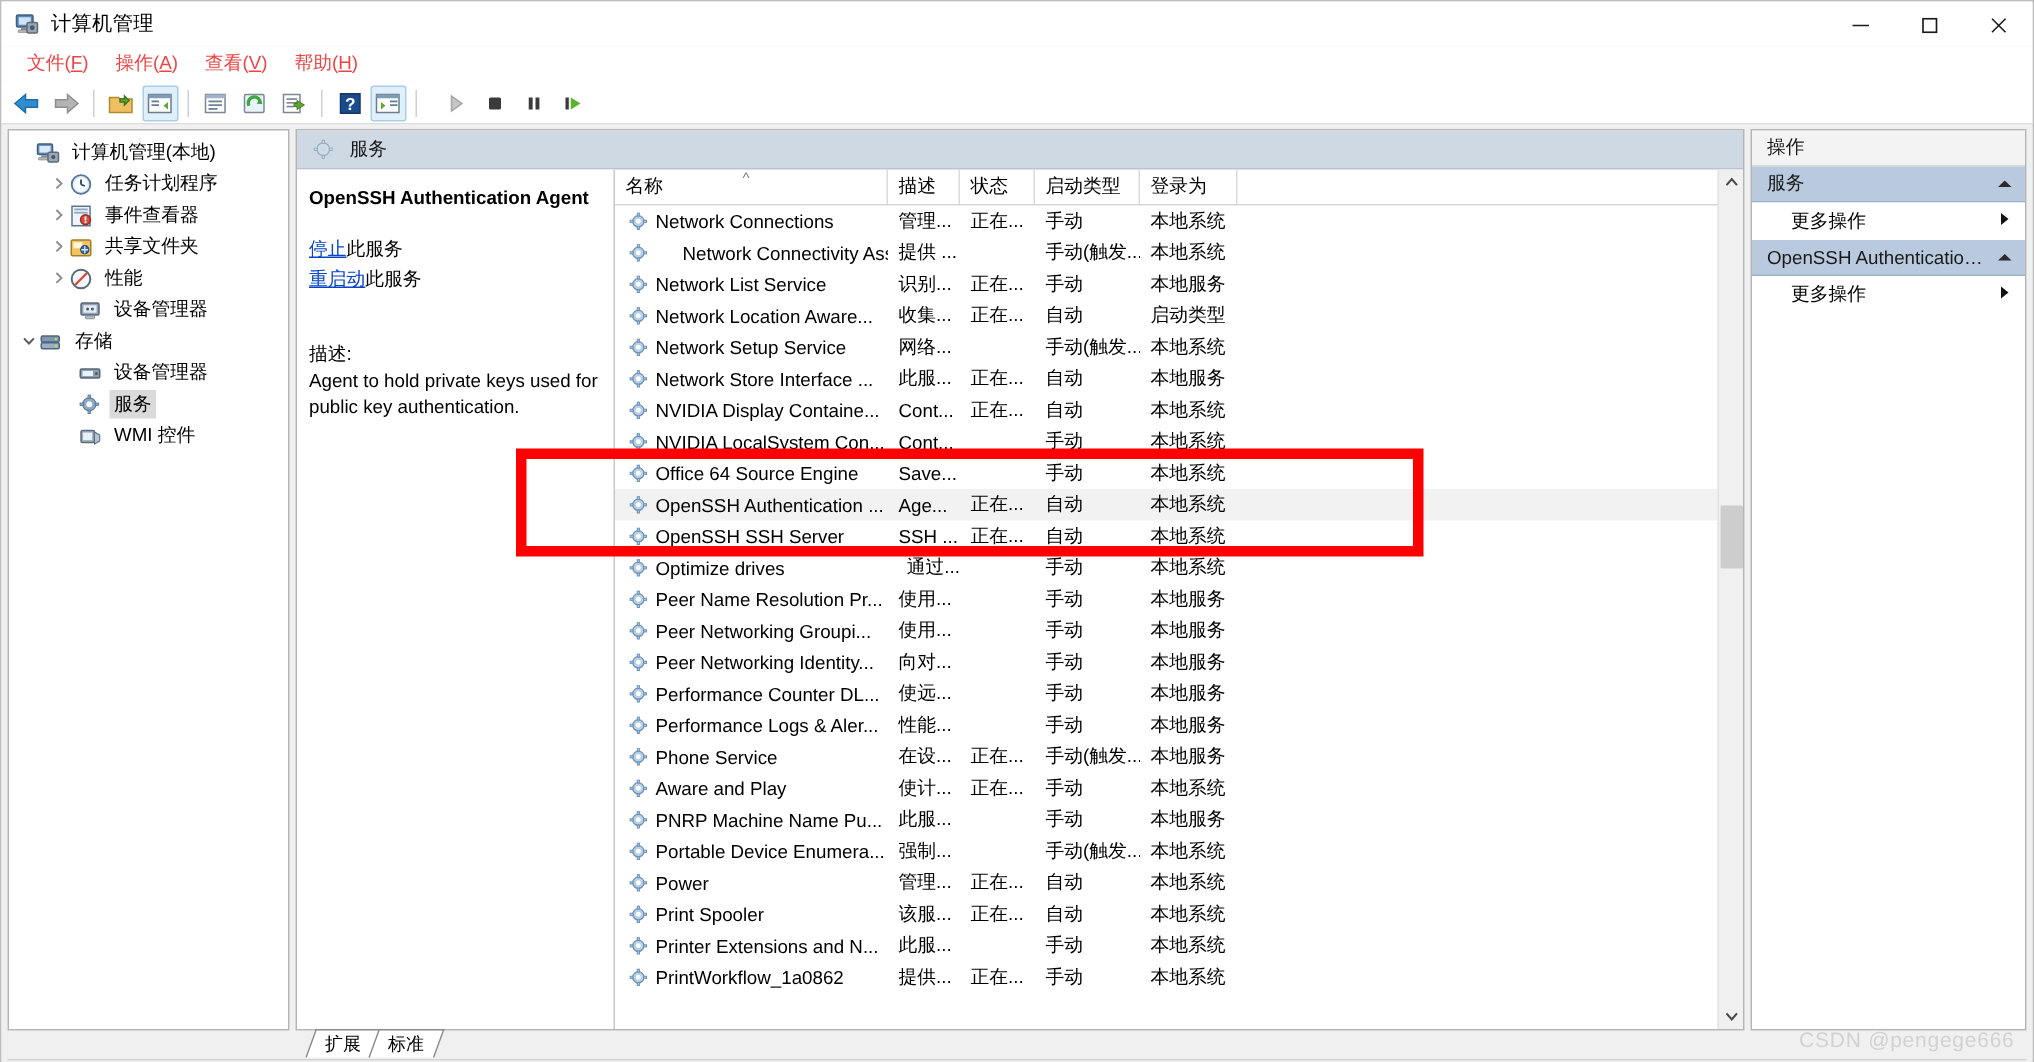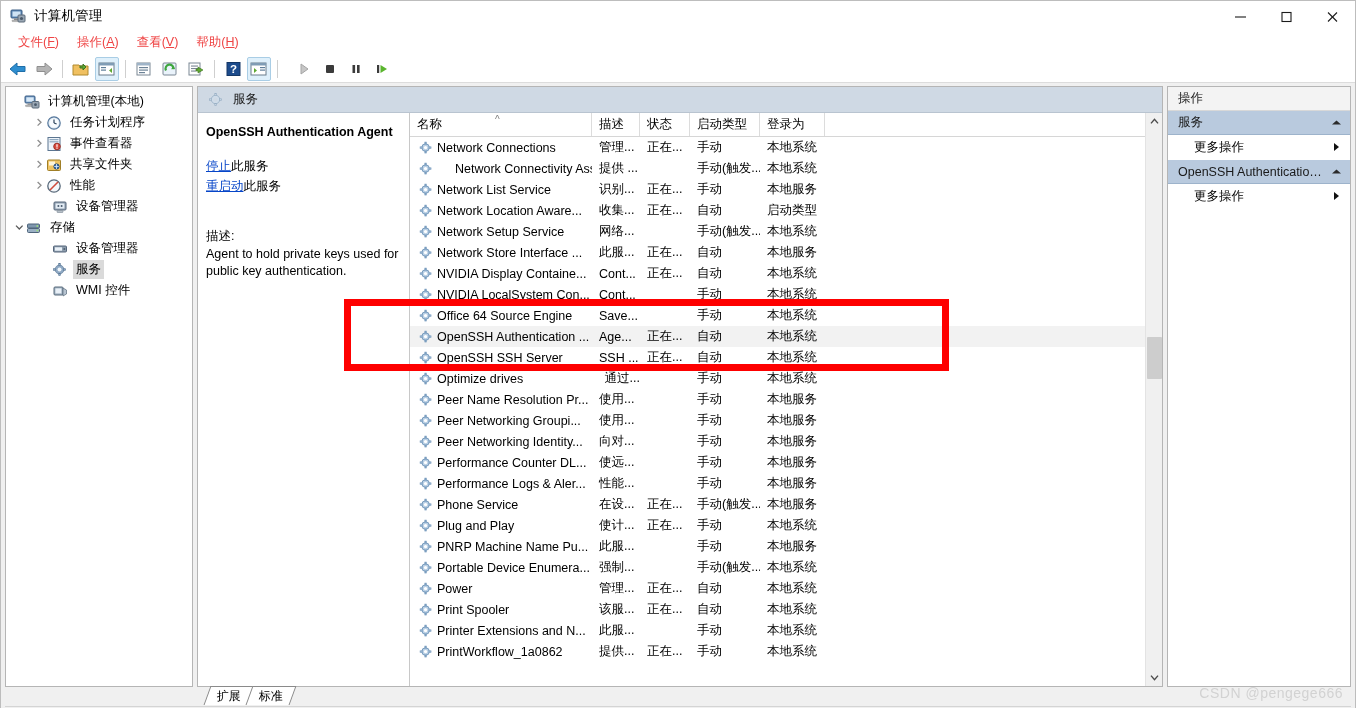--- a/index.html
+++ b/index.html
@@ -964,21 +964,21 @@
                         <circle cx="7.5" cy="7.5" r="4.3"></circle>
                       </g>
                       <circle cx="7.5" cy="7.5" r="1.9" fill="#ffffff"></circle>
                       <g fill="#b9cfe4" stroke="#6d93b8" stroke-width=".8">
                         <rect x="6.7" y="1.3" width="1.6" height="2.2"></rect>
                         <rect x="6.7" y="11.5" width="1.6" height="2.2"></rect>
                         <rect x="1.3" y="6.7" width="2.2" height="1.6"></rect>
                         <rect x="11.5" y="6.7" width="2.2" height="1.6"></rect>
                       </g>
                     </svg></span>
-                  <span>Plug and Play</span>
+                  <span>Aware and Play</span>
                 </div>
                 <div class="cell" style="width: 48px;">使计...</div>
                 <div class="cell" style="width: 50px;">正在...</div>
                 <div class="cell" style="width: 70px;">手动</div>
                 <div class="cell" style="width: 65px;">本地系统</div>
               </div>
               <div class="row">
                 <div class="cell name" style="width: 182px;">
                   <span class="gear"><svg width="14" height="14" viewBox="0 0 16 16">
                       <g fill="#b9cfe4" stroke="#6d93b8" stroke-width="1">

